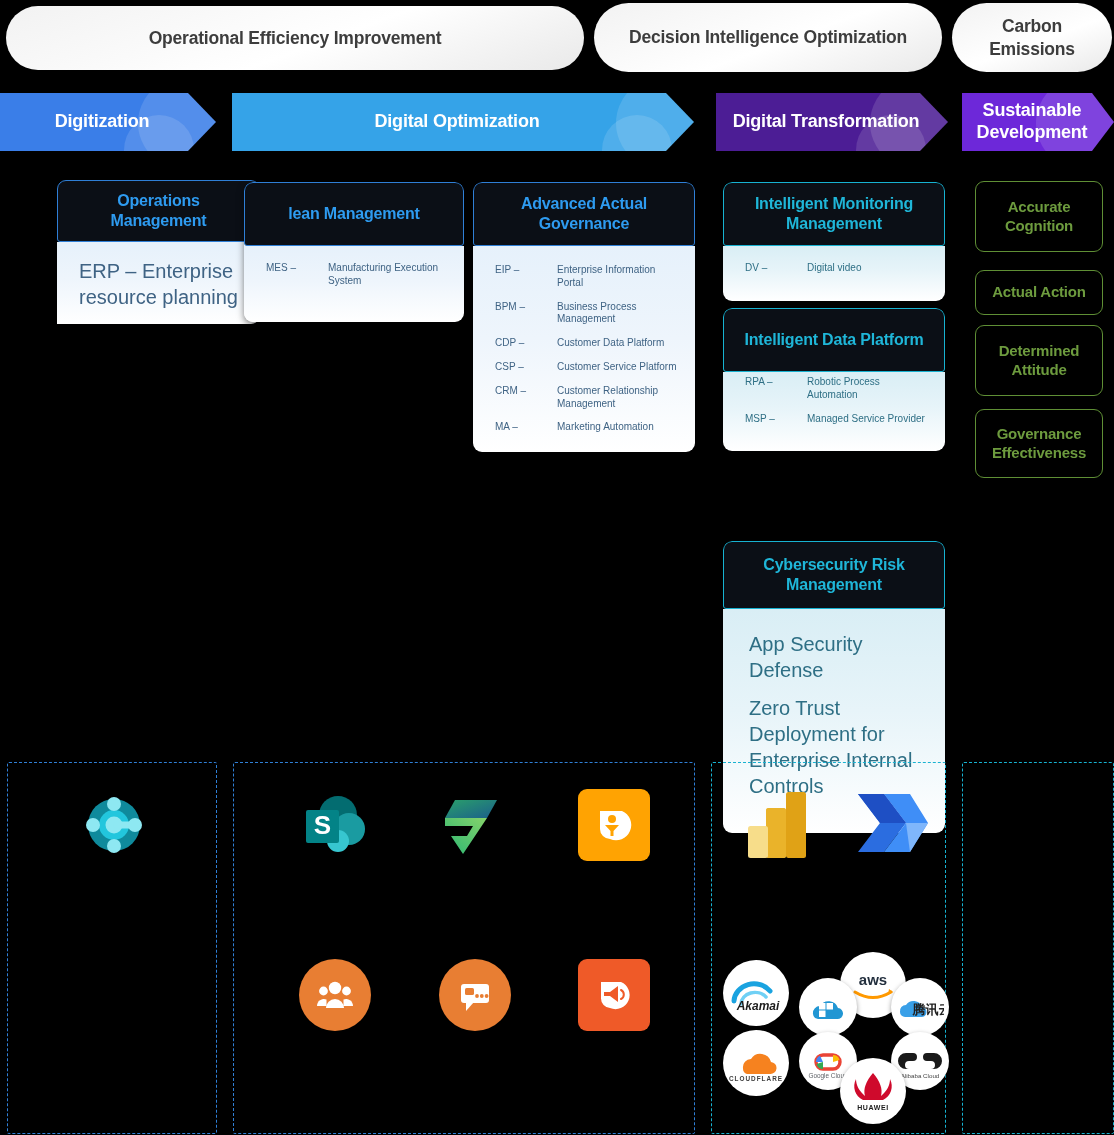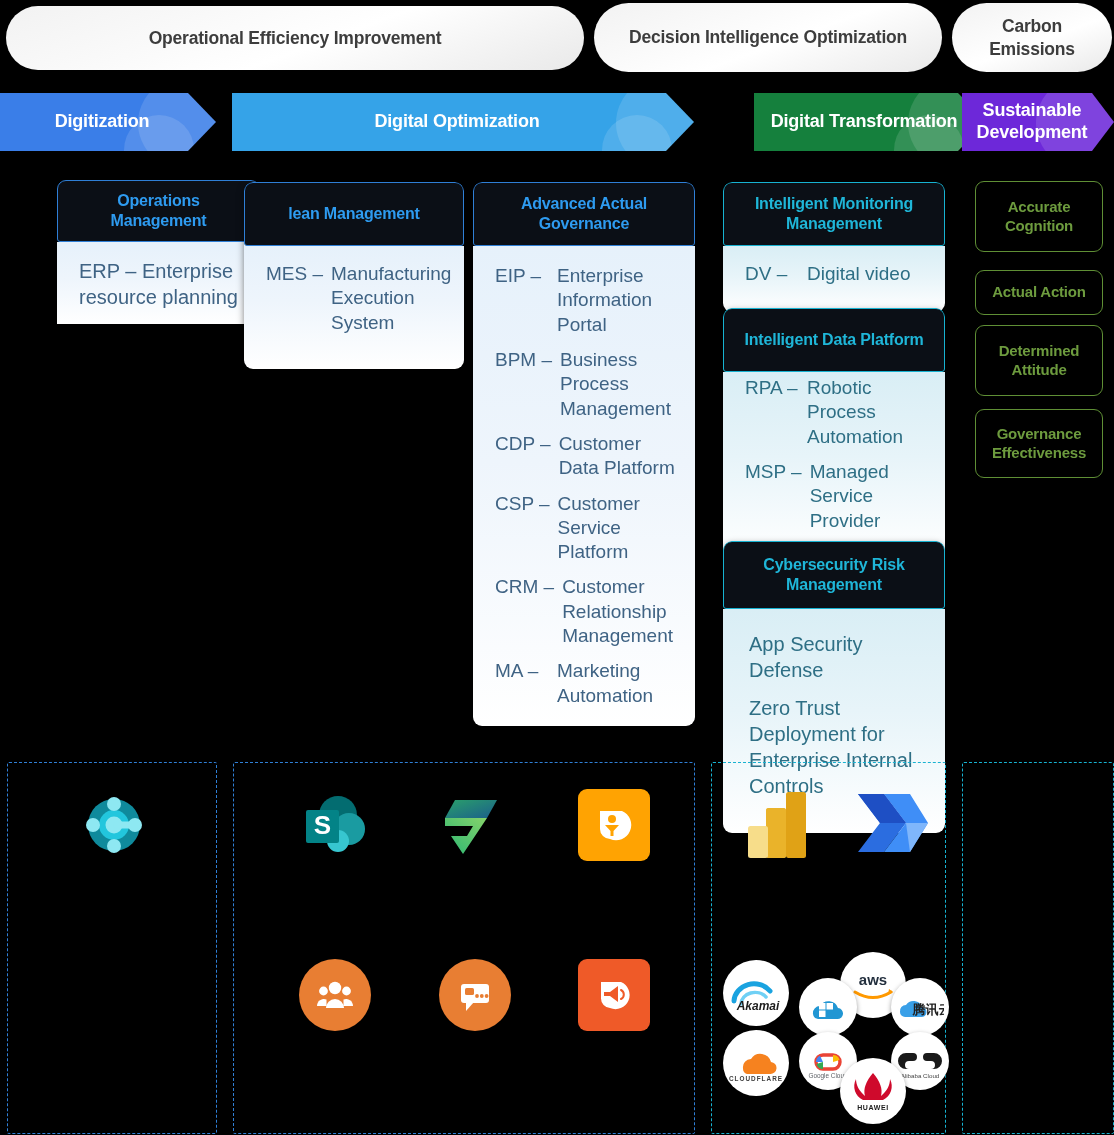--- a/index.html
+++ b/index.html
@@ -48,22 +48,22 @@
   .arrow .deco.a{width:92px;height:92px;right:-14px;top:-16px;}
   .arrow .deco.b{width:70px;height:70px;right:22px;top:22px;}
   .arrow .lbl{position:relative;z-index:2;}
 
   #arrow-0{left:0px;  top:93px; width:216px;
     background:#3a7ee8;
     clip-path:polygon(0 0,calc(100% - 28px) 0,100% 50%,calc(100% - 28px) 100%,0 100%);}
   #arrow-1{left:232px;top:93px; width:462px;
     background:#35a3e8;
     clip-path:polygon(0 0,calc(100% - 28px) 0,100% 50%,calc(100% - 28px) 100%,0 100%);}
-  #arrow-2{left:754px;top:93px; width:232px;
-    background:#15803d;
+  #arrow-2{left:716px;top:93px; width:232px;
+    background:#4c1d95;
     clip-path:polygon(0 0,calc(100% - 28px) 0,100% 50%,calc(100% - 28px) 100%,0 100%);}
   #arrow-3{left:962px;top:93px; width:152px;
     background:#6d28d9;
     clip-path:polygon(0 0,calc(100% - 22px) 0,100% 50%,calc(100% - 22px) 100%,0 100%);}
 
   
   .card{
     position:absolute;
     border-radius:9px;
     overflow:hidden;
@@ -82,21 +82,21 @@
   }
   .card.teal .hd{border-color:#17b2d1;color:#1fb6d8;}
   .card .bd{
     background:linear-gradient(180deg,#e6f1fb 0%,#eef5fc 45%,#ffffff 100%);
     box-sizing:border-box;
     padding:16px 16px 14px 22px;
   }
   .card.teal .bd{
     background:linear-gradient(180deg,#d9eef5 0%,#e7f4f9 45%,#ffffff 100%);
   }
-  .row{display:flex;margin-bottom:11px;font-size:19px;line-height:1.28;color:#3f6384;}
+  .row{display:flex;margin-bottom:11px;font-size:10px;line-height:1.28;color:#3f6384;}
   .row:last-child{margin-bottom:0;}
   .card.teal .row{color:#2e6f85;}
   .row .abbr{flex:0 0 auto;min-width:54px;padding-right:8px;white-space:nowrap;}
   .row .desc{flex:1 1 auto;}
   .plainline{font-size:20px;line-height:1.3;color:#3f6384;margin-bottom:12px;}
   .plainline:last-child{margin-bottom:0;}
   .card.teal .plainline{color:#2e6f85;}
 
   
   #card-ops      {left:12px; top:180px; width:203px;padding-left:45px;}

